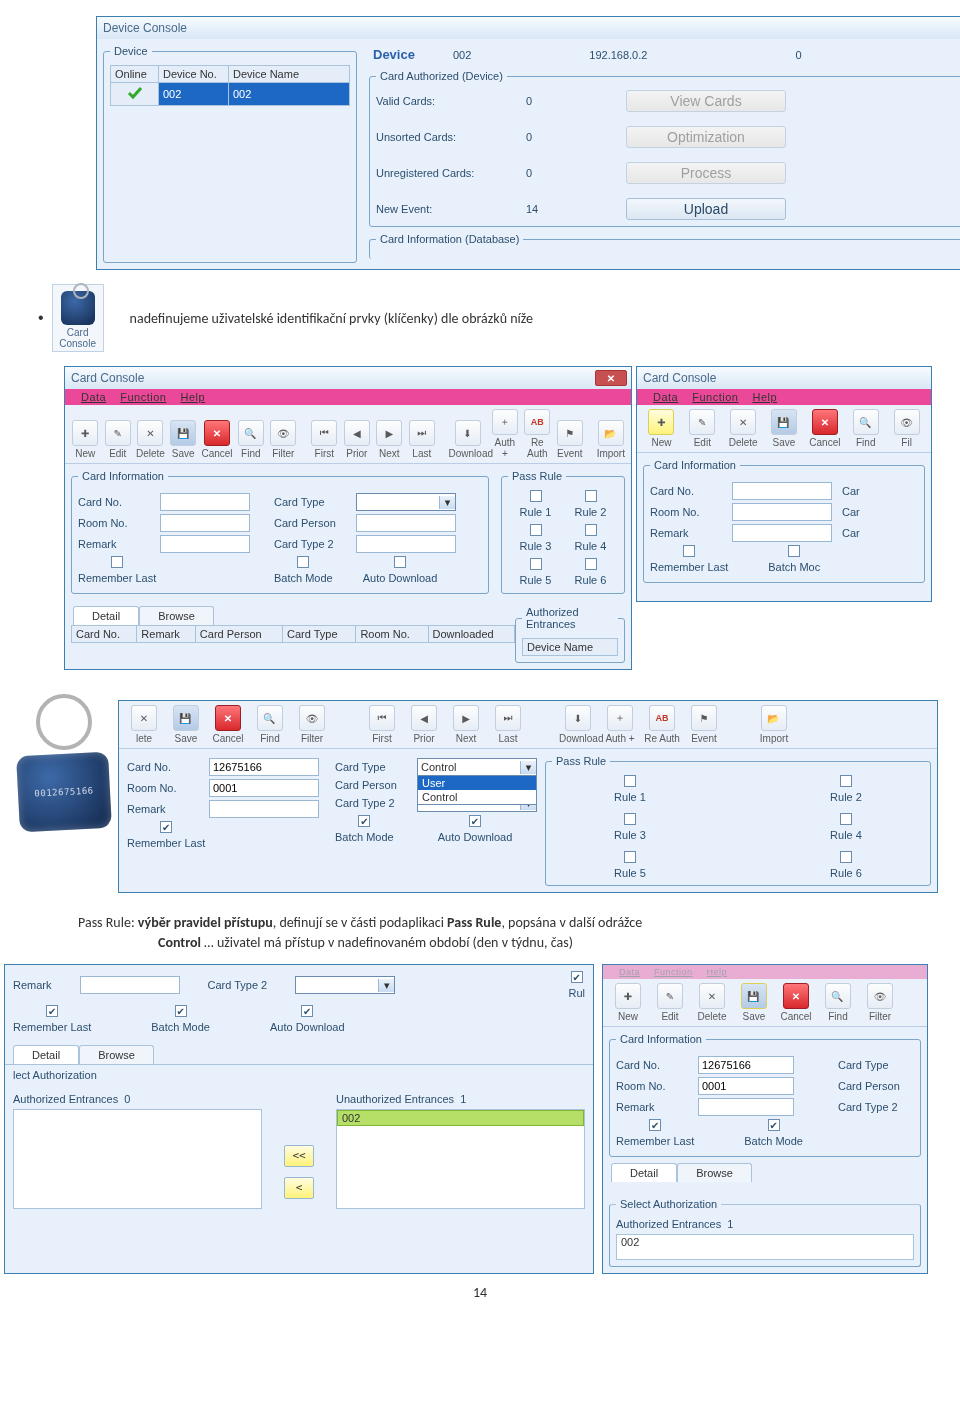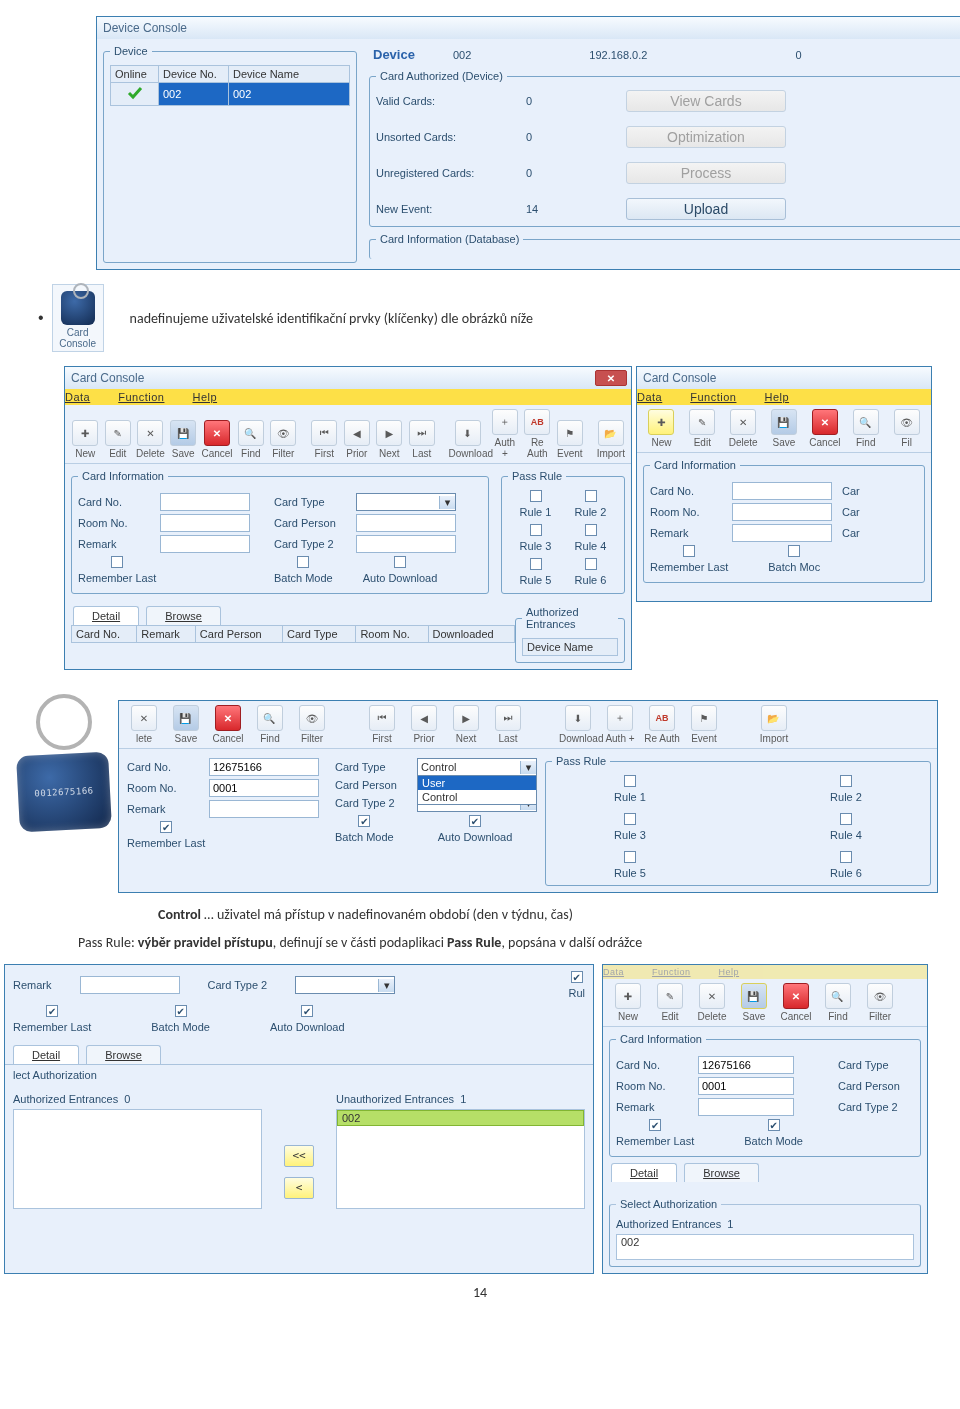--- a/index.html
+++ b/index.html
@@ -48,40 +48,40 @@
   .lbl { color: #2c4f6f; display: inline-block; }
 
   
   .toolbar { display:flex; gap:4px; padding:4px 6px; align-items:flex-end; background:#eaf1fb; border-bottom:1px solid #b9cee4; }
   .tbtn { width:38px; text-align:center; font-size:10px; color:#5a5a5a; }
   .tbtn .ico { width:26px; height:26px; margin:0 auto 2px; border:1px solid #c0cedd; border-radius:3px; background:linear-gradient(#fdfdfd,#e6edf6); display:flex; align-items:center; justify-content:center; }
   .tbtn.hl .ico{ background:linear-gradient(#fffde0,#fff27a); border-color:#d9cf5a; }
   .tbtn .ico.x{ background:linear-gradient(#ff767a,#d8282c); border-color:#9f1e22; color:#fff; font-weight:bold; }
   .tbtn .ico.sv{ background:linear-gradient(#d7e4f3,#b4cbe6); }
 
-  .menubar{ display:flex; gap:28px; padding:2px 0; background:#fde047; font-family:"MS Sans Serif",sans-serif; font-size:11px; letter-spacing:.5px; }
+  .menubar{ display:flex; gap:14px; padding:2px 16px; background:#ec4899; font-family:"MS Sans Serif",sans-serif; font-size:11px; letter-spacing:.5px; }
   .menubar span{ text-decoration:underline; }
 
   .frmrow{ display:flex; align-items:center; margin:3px 0; gap:6px; }
   .frmrow .lbl{ width:76px; }
   input.tx{ height:18px; border:1px solid #9ab7d4; background:#fff; padding:0 3px; font-size:11px; }
   .cb{ display:inline-flex; align-items:center; gap:4px; color:#2c4f6f;flex-direction:column; }
   .cb .box{ width:12px; height:12px; border:1px solid #6a8caf; background:#fff; display:inline-flex; align-items:center; justify-content:center; font-size:10px; color:#2c4f6f; }
 
   .check { width:16px; height:16px; display:inline-block; }
   .check svg{ width:16px; height:16px; }
 
   .dropdown { position:relative; display:inline-block; }
   .dropdown .dd-btn{ height:18px; border:1px solid #6a8caf; background:#fff; display:flex; align-items:center; font-size:11px; }
   .dropdown .dd-btn .arrow{ width:16px; text-align:center; background:linear-gradient(#eaf1fb,#c9dcf0); border-left:1px solid #9ab7d4; }
   .dropdown .dd-list{ position:absolute; top:17px; left:0; right:0; border:1px solid #6a8caf; background:#fff; z-index:5; }
   .dropdown .dd-list div{ padding:1px 4px; }
   .dropdown .dd-list .sel{ background:#1d68c4; color:#fff; }
 
-  .tabbar{ display:flex; gap:7px; margin:6px 0 0 8px;text-decoration:underline; }
+  .tabbar{ display:flex; gap:0; margin:6px 0 0 8px; }
   .tabbar .tab{ padding:3px 18px; background:#f0f5fb; border:1px solid #aac3dd; border-bottom:none; border-radius:3px 3px 0 0; font-size:11px; }
   .tabbar .tab.active{ background:#fff; }
 
   
   .fob { width:110px; height:140px; position:relative; }
   .fob .ring{ width:56px;height:56px;border:4px solid #b3b3b3;border-radius:50%; position:absolute; top:0; left:22px; }
   .fob .body {
     width:92px; height:76px; border-radius:12px; position:absolute; bottom:4px; left:4px;
     background: radial-gradient(circle at 35% 30%, #3d6aa8, #11264a);
     box-shadow: inset 0 0 8px rgba(255,255,255,.3);
@@ -500,25 +500,25 @@
                 <span class="box"></span>
                 <span>Rule 6</span>
               </span>
         </div>
       </fieldset>
     </div>
   </div>
 </div>
 
 <div class="doctxt">
+  <div style="margin-top:8px;">
+    <span>Pass Rule: </span><b class="h">výběr pravidel přístupu</b><span>, definují se v části podaplikaci </span><b class="h">Pass Rule</b><span>, popsána v další odrážce</span>
+  </div>
   <div style="padding-left:80px;">
     <b class="h">Control</b><span> … uživatel má přístup v nadefinovaném období (den v týdnu, čas)</span>
-  </div>
-  <div style="margin-top:8px;">
-    <span>Pass Rule: </span><b class="h">výběr pravidel přístupu</b><span>, definují se v části podaplikaci </span><b class="h">Pass Rule</b><span>, popsána v další odrážce</span>
   </div>
 </div>
 
 <div style="display:flex; gap:8px; margin-left:4px;">
 
   <div class="win" style="width:590px; min-height:250px;">
     <div style="padding:6px 8px;display:flex;gap:28px;align-items:center;">
       <span class="lbl">Remark</span>
       <input class="tx" style="width: 100px;">
       <span class="lbl">Card Type 2</span>

